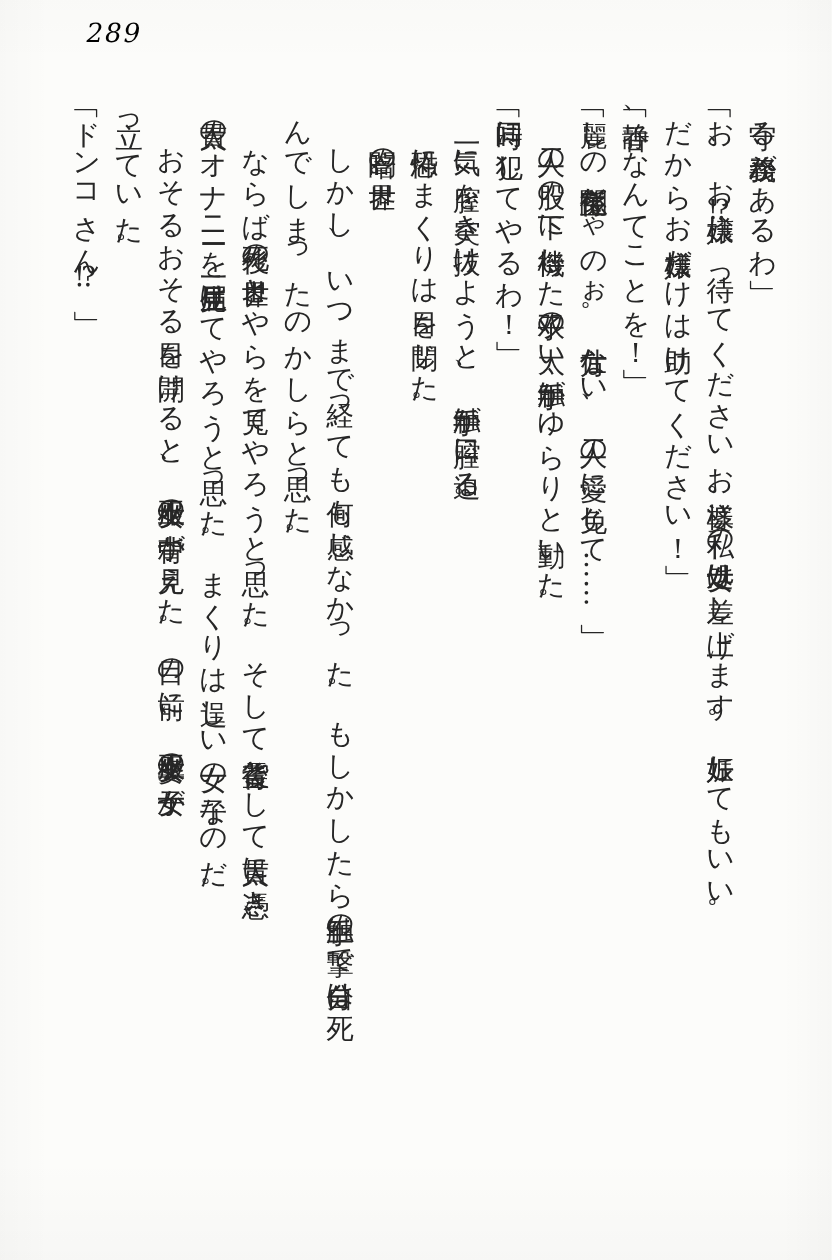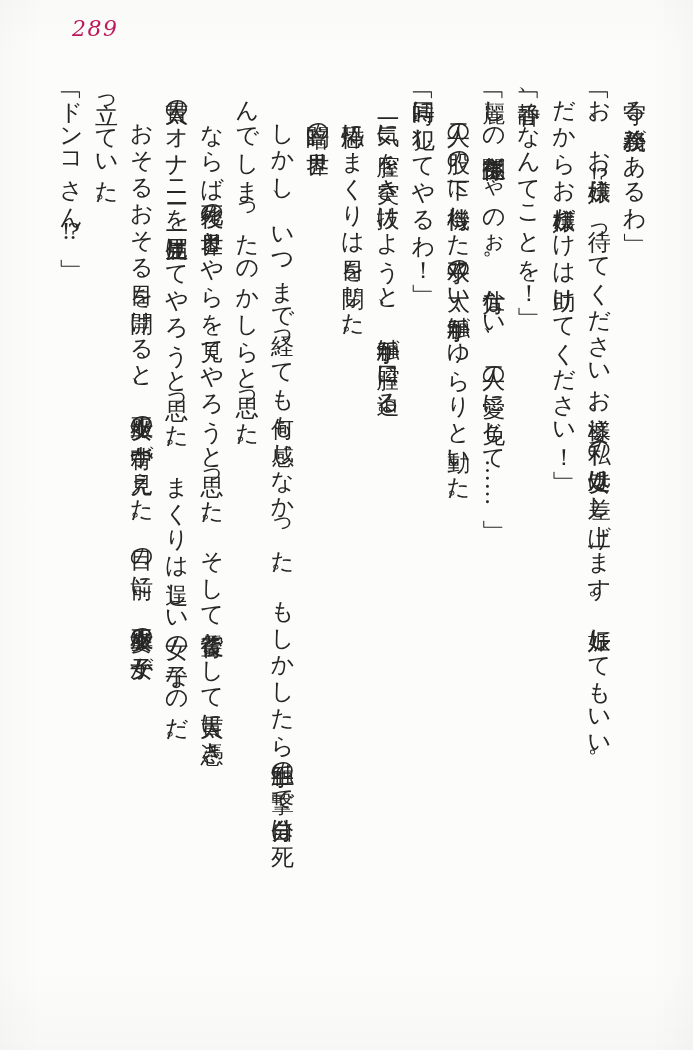--- a/index.html
+++ b/index.html
@@ -23,21 +23,21 @@
       linear-gradient(180deg, rgba(0,0,0,0.01) 0%, rgba(0,0,0,0) 5%, rgba(0,0,0,0) 92%, rgba(0,0,0,0.02) 100%),
       #fcfcfa;
   }
   .page-number {
     position: absolute;
     top: 16px;
     left: 72px;
     font-size: 22px;
     font-style: italic;
     letter-spacing: 1.5px;
-    color: #be185d;
+    color: #000000;
   }
   .text-block {
     position: absolute;
     top: 84px;
     right: 41px;
     height: 950px;
     writing-mode: vertical-rl;
     text-orientation: mixed;
     font-size: 23px;
     line-height: 35.2px;

